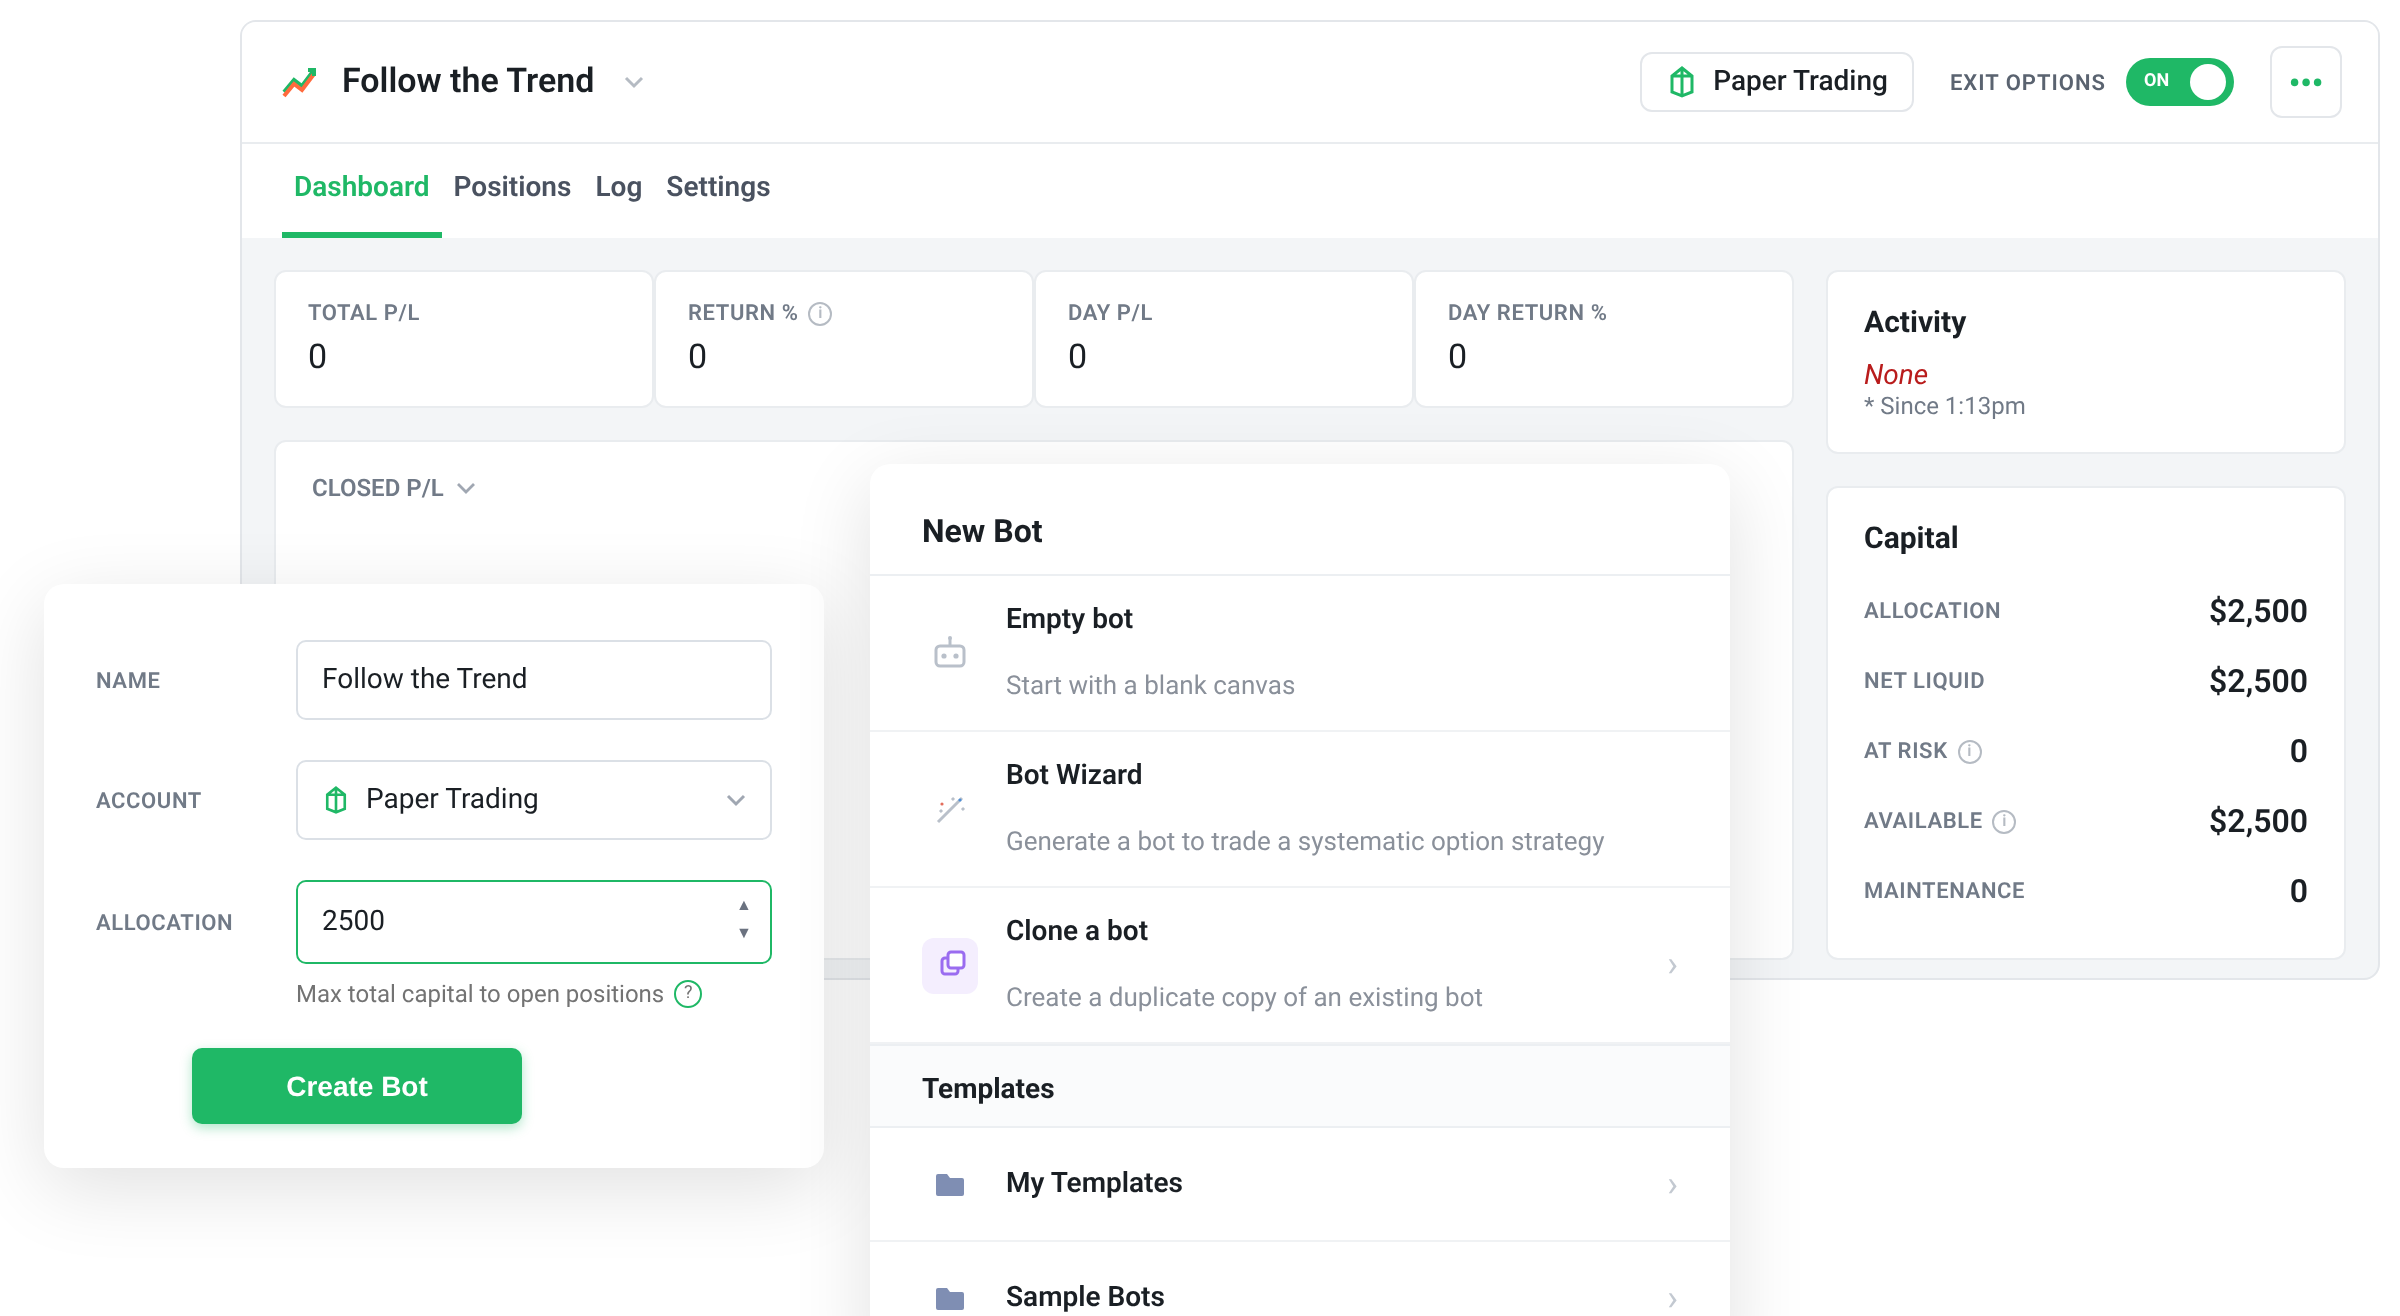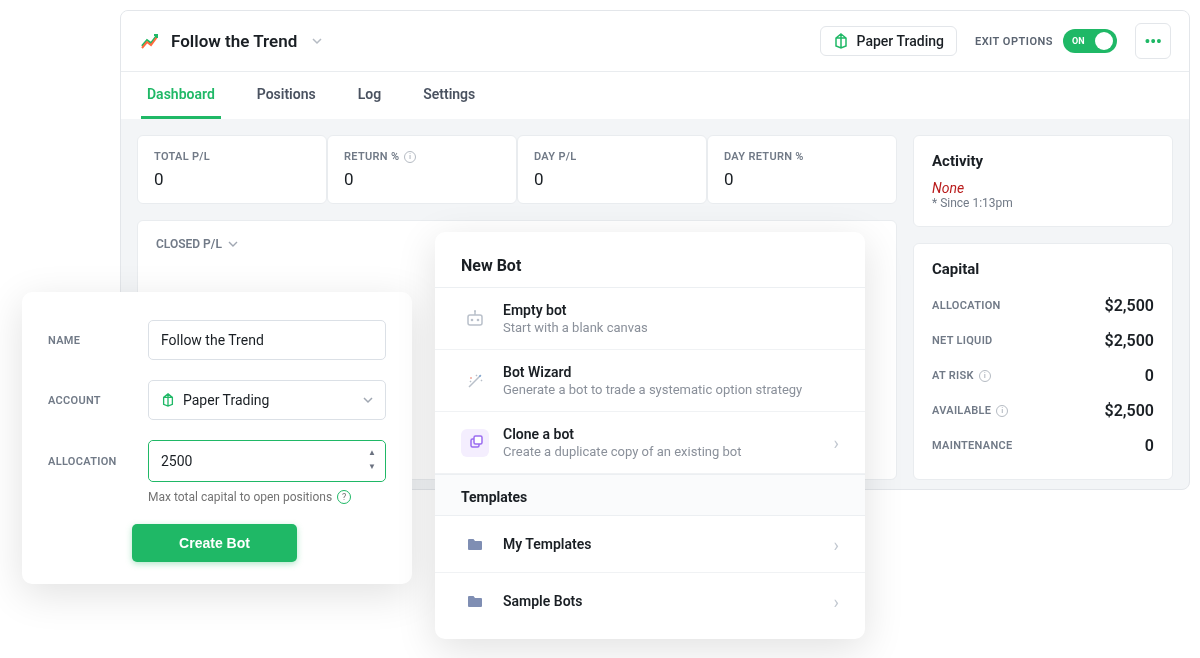--- a/index.html
+++ b/index.html
@@ -122,21 +122,20 @@
   border-radius: 6px;
   display: flex;
   align-items: center;
   justify-content: center;
   color: #1fb866;
   font-weight: bold;
 }
 
 .tabs {
   display: flex;
-  gap: 30px;
   padding: 0 20px;
   background: #fff;
   text-align: right;
 }
 .tab {
   padding: 14px 6px;
   font-size: 14px;
   font-weight: 600;
   color: #4a5260;
   border-bottom: 3px solid transparent;
@@ -352,21 +351,21 @@
   width: 14px; height: 14px;
   border: 1px solid #1fb866;
   border-radius: 50%;
   display: inline-flex;
   align-items: center;
   justify-content: center;
   font-size: 9px;
 }
 
 .create-btn {
-  margin-left: 84px;
+  margin-left: 48px;
   width: 165px;
   height: 38px;
   background: #1fb866;
   color: #fff;
   font-size: 14px;
   font-weight: 600;
   border: none;
   border-radius: 5px;
   box-shadow: 0 2px 6px rgba(31,184,102,0.35);
 }
@@ -410,21 +409,21 @@
   color: #9aa1ad;
   flex-shrink: 0;
 }
 .opt-icon-purple {
   background: #f4eefe;
   color: #9a6cf0;
 }
 
 .opt-text { flex: 1; }
 .opt-title { font-size: 14px; font-weight: 600; color: #1a1f24; }
-.opt-desc { font-size: 13px; color: #8a909a; margin-top: 2px; }
+.opt-desc { font-size: 13px; color: #8a909a; margin-top: 18px; }
 
 .row-chevron {
   color: #c3c9d1;
   font-size: 18px;
 }
 
 .section-label {
   font-size: 14px;
   font-weight: 700;
   color: #1a1f24;

